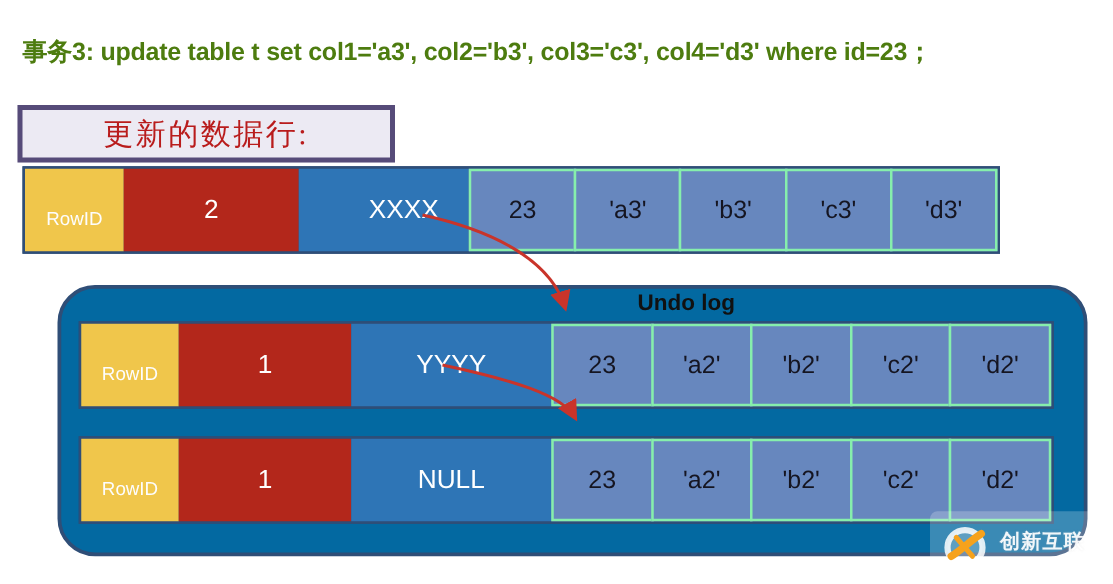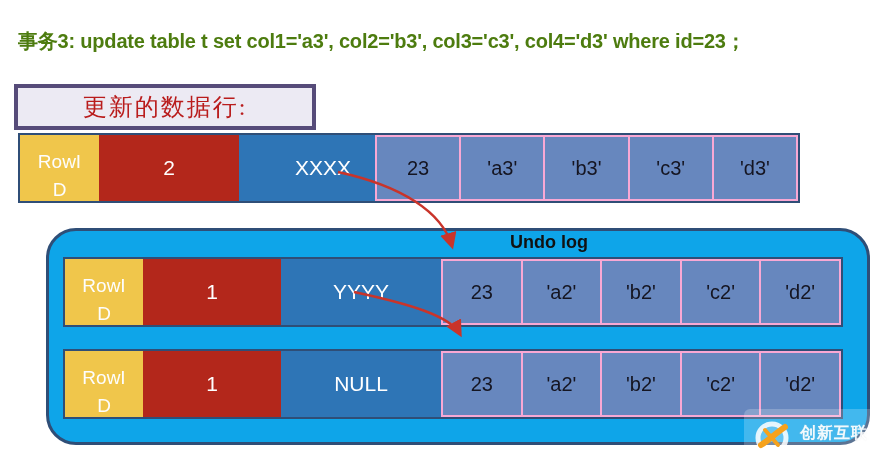--- a/index.html
+++ b/index.html
@@ -30,40 +30,40 @@
     display: flex; align-items: stretch;
     border: 2px solid #2f4e77; background: #2f4e77;
   }
   .seg {
     display: flex; align-items: center; justify-content: center;
     color: #fff; font-size: 21px;
   }
   .seg-rowid { background: #f0c64b; }
   .seg-rowid .wrap {
     width: 50px; text-align: center; word-break: break-all;
-    font-size: 19px; line-height: 1.45; color: #fdfdfd; margin-top: 16px;
+    font-size: 15px; line-height: 1.45; color: #fdfdfd; margin-top: 16px;
   }
   .seg-trx  { background: #b3271b; }
   .seg-ptr  { background: #2e75b6; }
   .cells { display: flex; flex: 1; }
   .cell {
     flex: 1; display: flex; align-items: center; justify-content: center;
-    background: #6787be; border: 2px solid #f9a8d4;
+    background: #6787be; border: 2px solid #86efac;
     color: #151521; font-size: 20px;
   }
   .cell + .cell { margin-left: -2px; text-align: center; }
   
   .top-row { position: absolute; left: 18px; top: 133px; width: 782px; height: 70px; }
   .top-row .seg-rowid { width: 79px; }
   .top-row .seg-trx  { width: 140px; }
   .top-row .seg-ptr  { width: 136px; padding-left: 32px; }
   
   .undo-box {
     position: absolute; left: 46px; top: 228px; width: 824px; height: 217px;
-    background: #0ea5e9; border: 3px solid #2f4e77; border-radius: 30px; padding-left: 20px;
+    background: #0369a1; border: 3px solid #2f4e77; border-radius: 30px; padding-left: 20px;
   }
   .undo-label {
     position: absolute; left: 410px; top: 1px; width: 180px;
     text-align: center; font-size: 18px; font-weight: bold; color: #111;
   }
   .undo-row { position: absolute; left: 14px; width: 780px; height: 70px; }
   .undo-row .seg-rowid { width: 78px; }
   .undo-row .seg-trx  { width: 138px; }
   .undo-row .seg-ptr  { width: 160px; }
   .undo-row-1 { top: 26px; }

